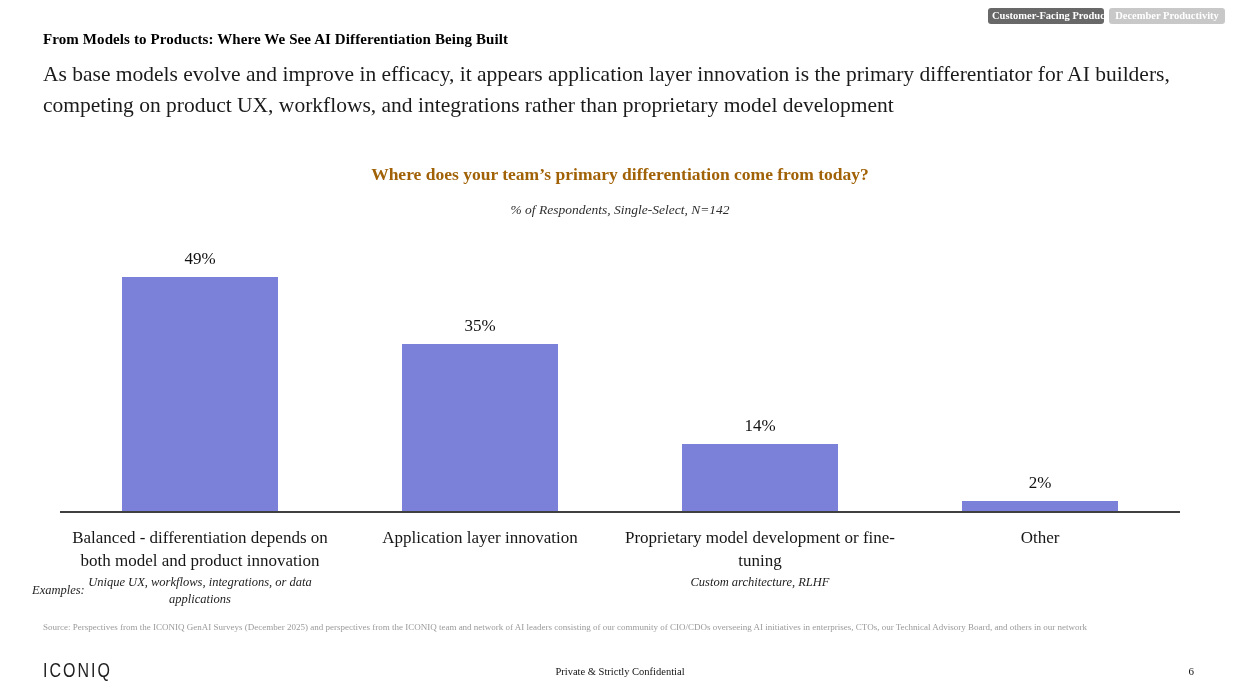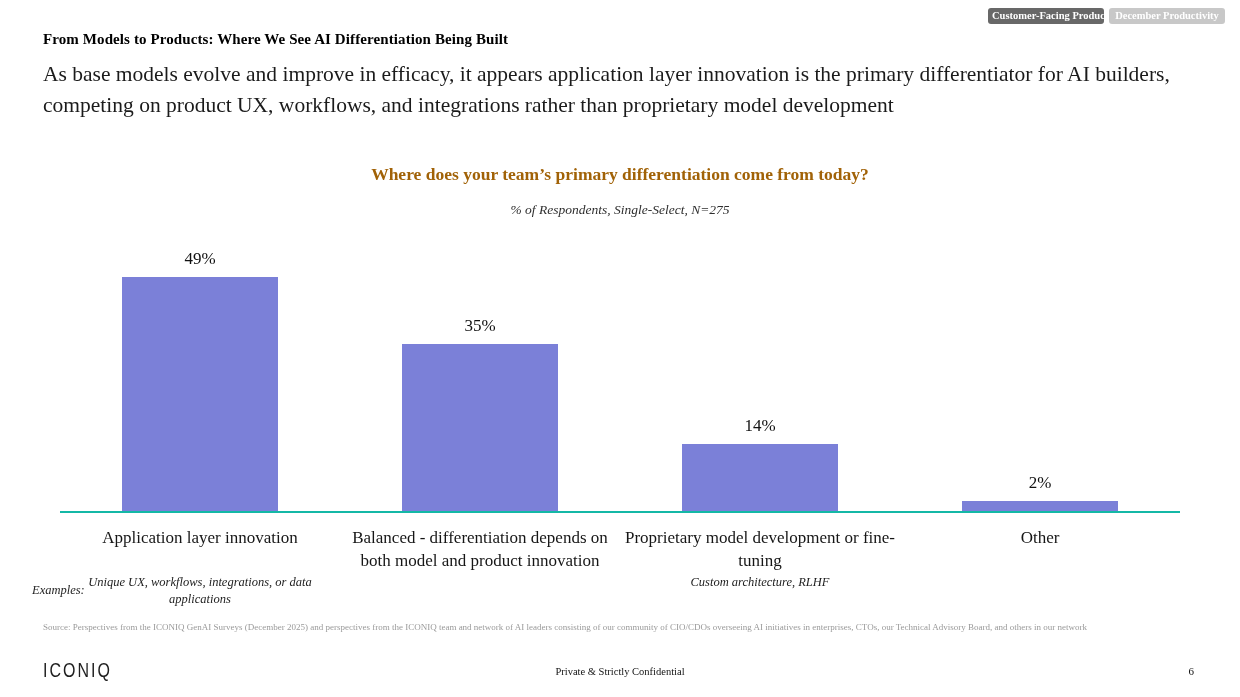--- a/index.html
+++ b/index.html
@@ -16,21 +16,21 @@
     font-family:"Liberation Serif", serif; cursor:pointer; white-space:nowrap;
   }
   
   .kicker { position:absolute; left:43px; top:31px; font-size:15px; font-weight:bold; color:#000; letter-spacing:0.1px; }
   .headline { position:absolute; left:43px; top:59px; width:1150px; font-size:21.5px; line-height:1.42; color:#1b1b1b; }
   .chart-title { position:absolute; left:0; top:164px; width:100%; text-align:center; font-size:17.5px; font-weight:bold; color:#a16207; }
   .chart-subtitle { position:absolute; left:0; top:202px; width:100%; text-align:center; font-size:13.5px; font-style:italic; color:#2e2e2e; }
   
   .plot {
     position:absolute; left:60px; top:229px; width:1120px; height:284px;
-    border-bottom:2px solid #14b8a6; display:flex;
+    border-bottom:2px solid #404040; display:flex;
   }
   .col { width:280px; display:flex; flex-direction:column; justify-content:flex-end; align-items:center; }
   .val { font-size:17px; color:#111; margin-bottom:8px; }
   .bar { width:156px; background:#7b80d8; }
   
   .cats { position:absolute; left:60px; top:527px; width:1120px; display:flex; }
   .cat { width:280px; text-align:center; font-size:17px; line-height:1.35; color:#161616; padding:0 2px; }
   
   .examples-label { position:absolute; left:20px; top:583px; font-size:12.5px; font-style:italic; color:#222;margin-left:12px; }
   .examples { position:absolute; left:60px; top:574px; width:1120px; display:flex; }
@@ -53,21 +53,21 @@
 
   <div class="badges">
     <div class="badge" style="background: rgb(104, 104, 104);">Customer-Facing Products</div>
     <div class="badge" style="background: rgb(200, 200, 200);">December Productivity</div>
   </div>
 
   <div class="kicker">From Models to Products: Where We See AI Differentiation Being Built</div>
   <div class="headline">As base models evolve and improve in efficacy, it appears application layer innovation is the primary differentiator for AI builders, competing on product UX, workflows, and integrations rather than proprietary model development</div>
 
   <div class="chart-title">Where does your team’s primary differentiation come from today?</div>
-  <div class="chart-subtitle">% of Respondents, Single-Select, N=275</div>
+  <div class="chart-subtitle">% of Respondents, Single-Select, N=142</div>
 
   <div class="plot">
     <div class="col">
       <div class="val">49%</div>
       <div class="bar" style="height: 234px; background: rgb(123, 128, 216);"></div>
     </div>
     <div class="col">
       <div class="val">35%</div>
       <div class="bar" style="height: 167px; background: rgb(123, 128, 216);"></div>
     </div>
@@ -75,22 +75,22 @@
       <div class="val">14%</div>
       <div class="bar" style="height: 67px; background: rgb(123, 128, 216);"></div>
     </div>
     <div class="col">
       <div class="val">2%</div>
       <div class="bar" style="height: 10px; background: rgb(123, 128, 216);"></div>
     </div>
   </div>
 
   <div class="cats">
+    <div class="cat">Balanced - differentiation depends on both model and product innovation</div>
     <div class="cat">Application layer innovation</div>
-    <div class="cat">Balanced - differentiation depends on both model and product innovation</div>
     <div class="cat">Proprietary model development or fine-tuning</div>
     <div class="cat">Other</div>
   </div>
 
   <div class="examples-label">Examples:</div>
   <div class="examples">
     <div class="example">
       <div class="example-text">Unique UX, workflows, integrations, or data applications</div>
     </div>
     <div class="example">

